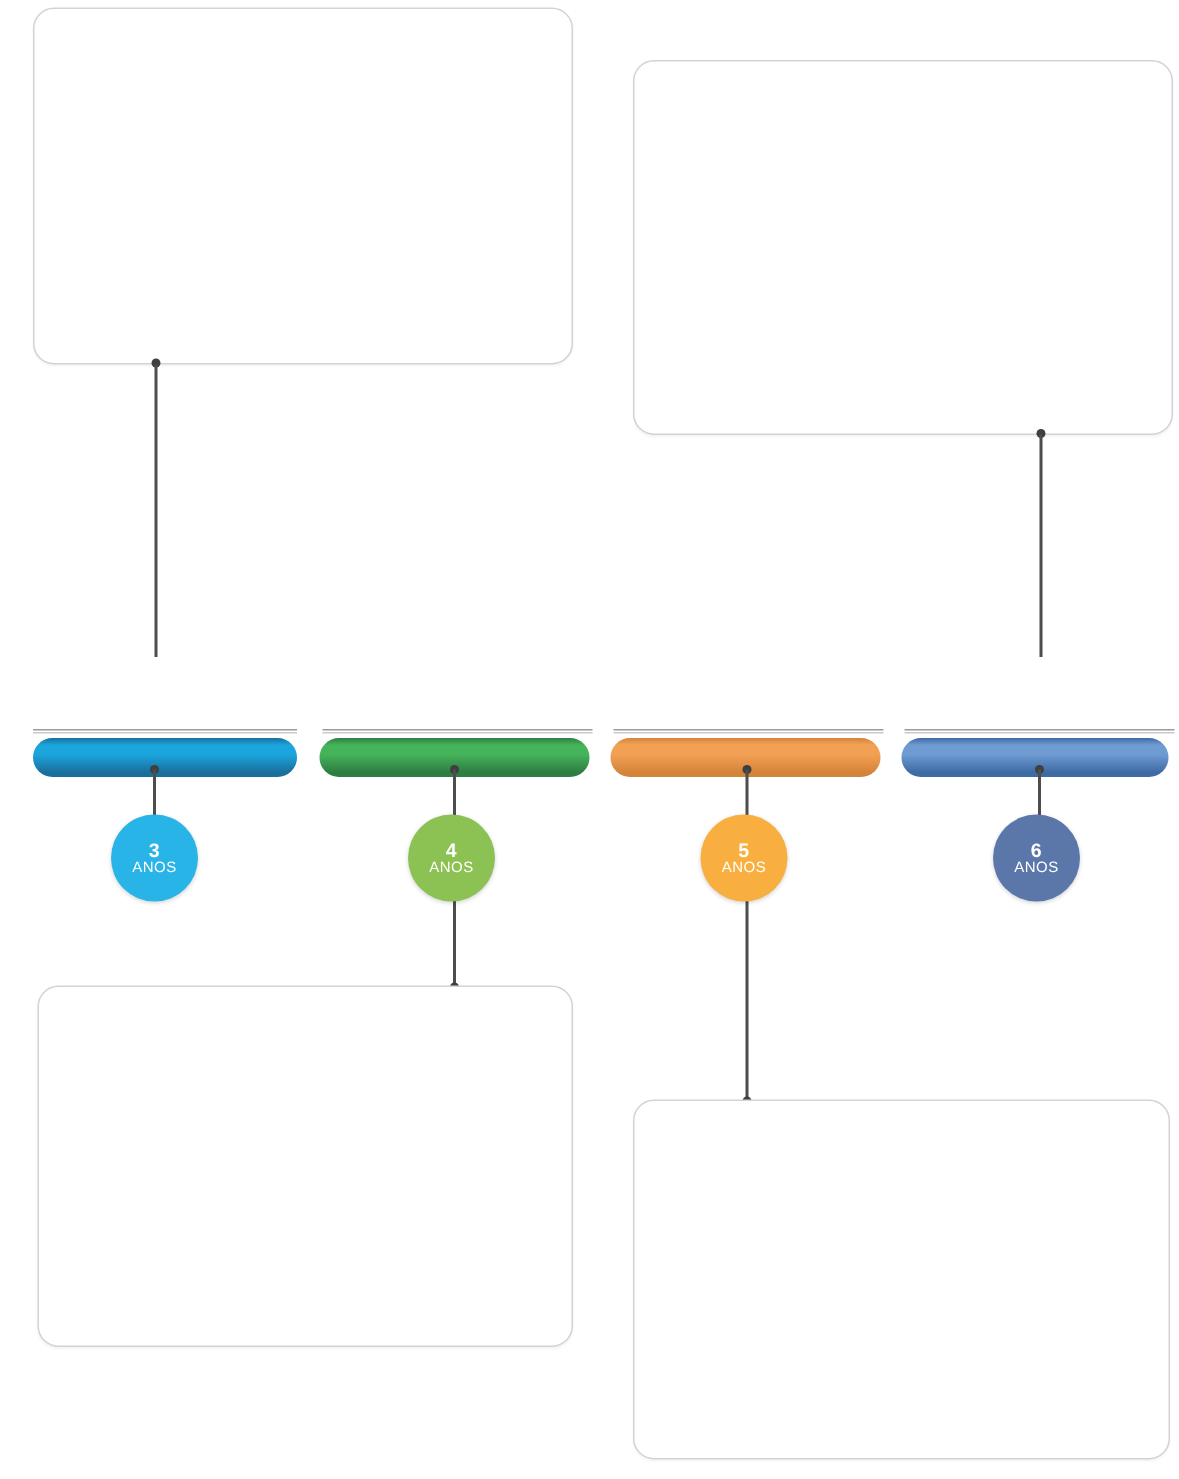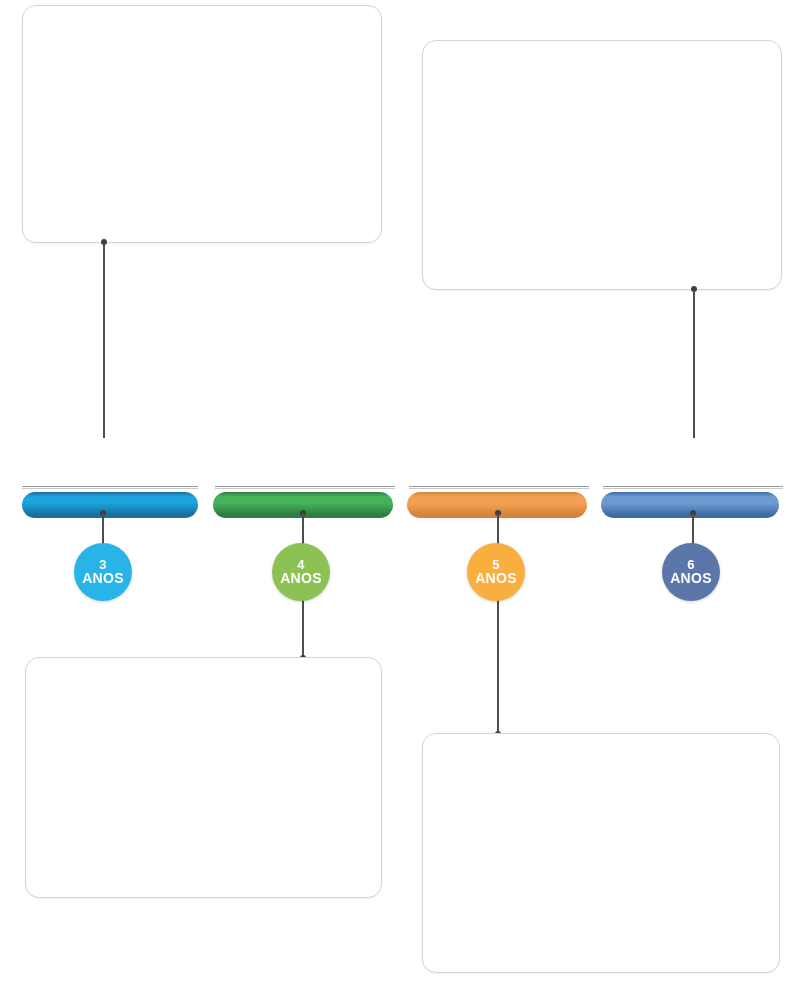--- a/index.html
+++ b/index.html
@@ -100,22 +100,22 @@
     text-align: center;
     line-height: 1.05;
     box-shadow: 0 1px 3px rgba(0,0,0,0.18);
   }
   .year-circle .year-num {
     font-size: 13px;
     font-weight: bold;
     letter-spacing: 0.3px;
   }
   .year-circle .year-unit {
-    font-size: 14px;
-    font-weight: bold;
+    font-size: 10px;
+    font-weight: normal;
     letter-spacing: 0.3px;
   }
 
   
   .credit {
     position: absolute;
     right: 1px;
     top: 482px;
     width: 10px;
     height: 62px;

